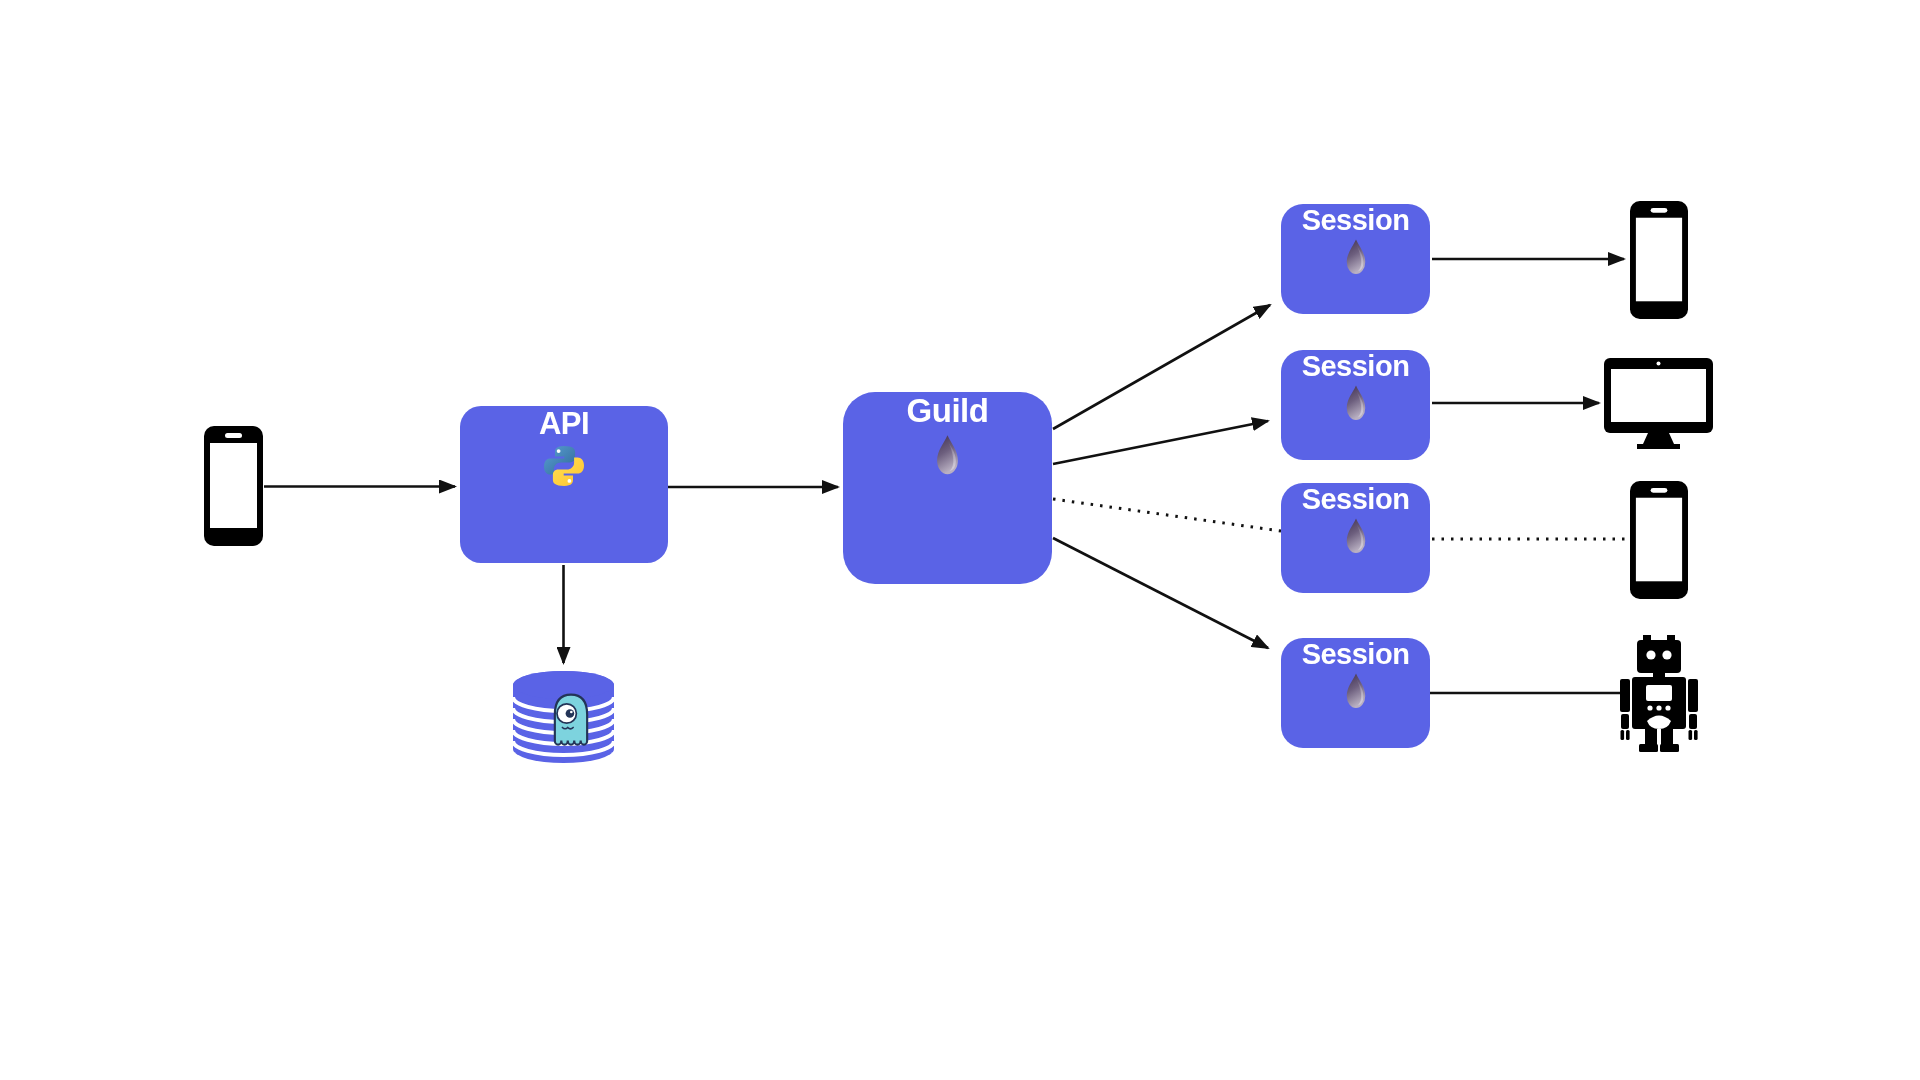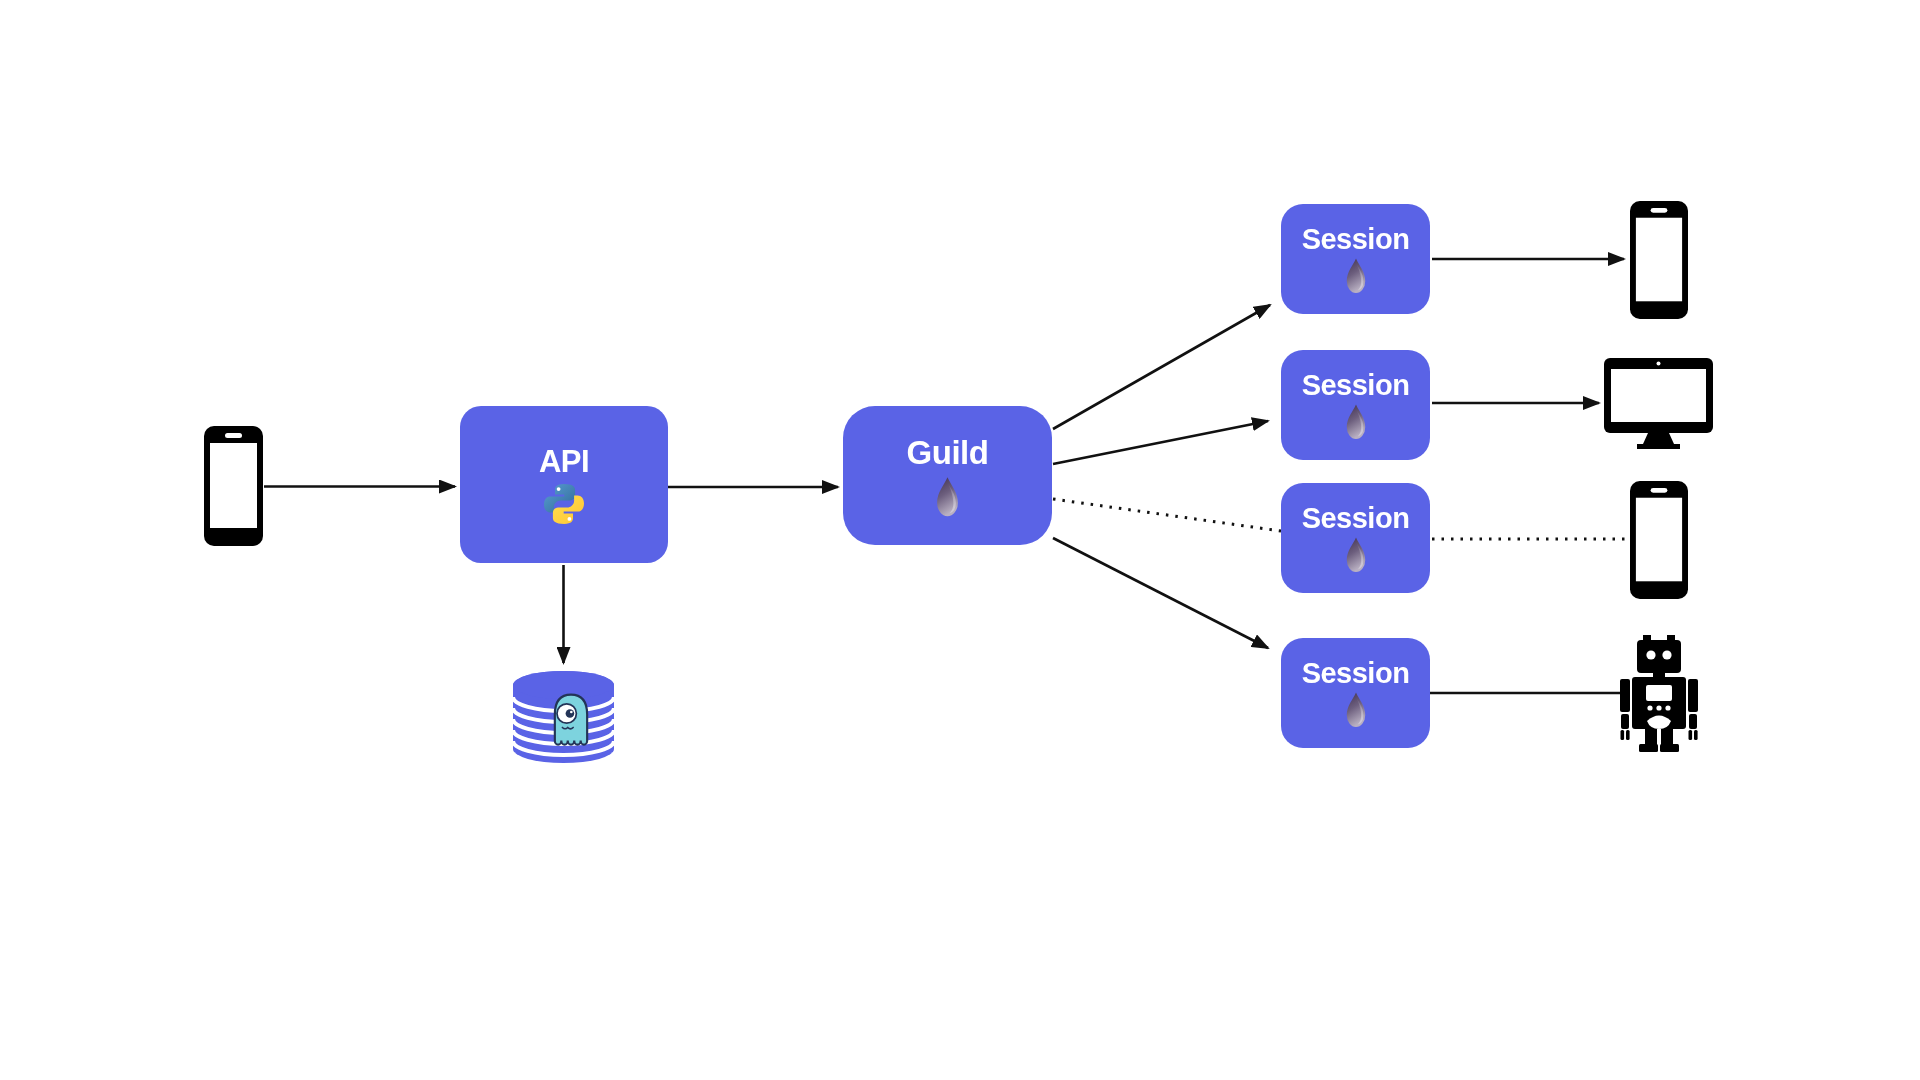--- a/index.html
+++ b/index.html
@@ -3,25 +3,25 @@
 <meta charset="utf-8">
 <style>
   html,body{margin:0;padding:0;background:#ffffff;}
   .canvas{
     position:relative;width:1920px;height:1080px;background:#ffffff;overflow:hidden;
     font-family:"Liberation Sans",sans-serif;
   }
   .edges{position:absolute;left:0;top:0;width:1920px;height:1080px;}
   .node-box{
     position:absolute;background:#5a63e6;color:#ffffff;font-weight:bold;
-    display:flex;flex-direction:column;align-items:center;justify-content:center;
+    display:flex;flex-direction:column;align-items:center;justify-content:flex-start;
     text-align:center;letter-spacing:-0.5px;
   }
   .api-box{left:460px;top:406px;width:208px;height:157px;border-radius:21px;font-size:31px;gap:2px;}
-  .guild-box{left:843px;top:406px;width:209px;height:139px;border-radius:32px;font-size:33px;gap:4px;}
+  .guild-box{left:843px;top:392px;width:209px;height:192px;border-radius:32px;font-size:33px;gap:4px;}
   .session-box{left:1281px;width:149px;height:110px;border-radius:22px;font-size:29px;gap:1px;}
   .s1{top:204px}.s2{top:350px}.s3{top:483px}.s4{top:638px}
   .device{position:absolute;}
   .dev-client-phone{left:204px;top:426px;}
   .dev-phone-1{left:1630px;top:199px;}
   .dev-monitor{left:1604px;top:358px;}
   .dev-phone-2{left:1630px;top:480px;}
   .dev-robot{left:1620px;top:635px;}
   .dev-db{left:512px;top:670px;}
   .db-mascot{position:absolute;left:546px;top:693px;}

